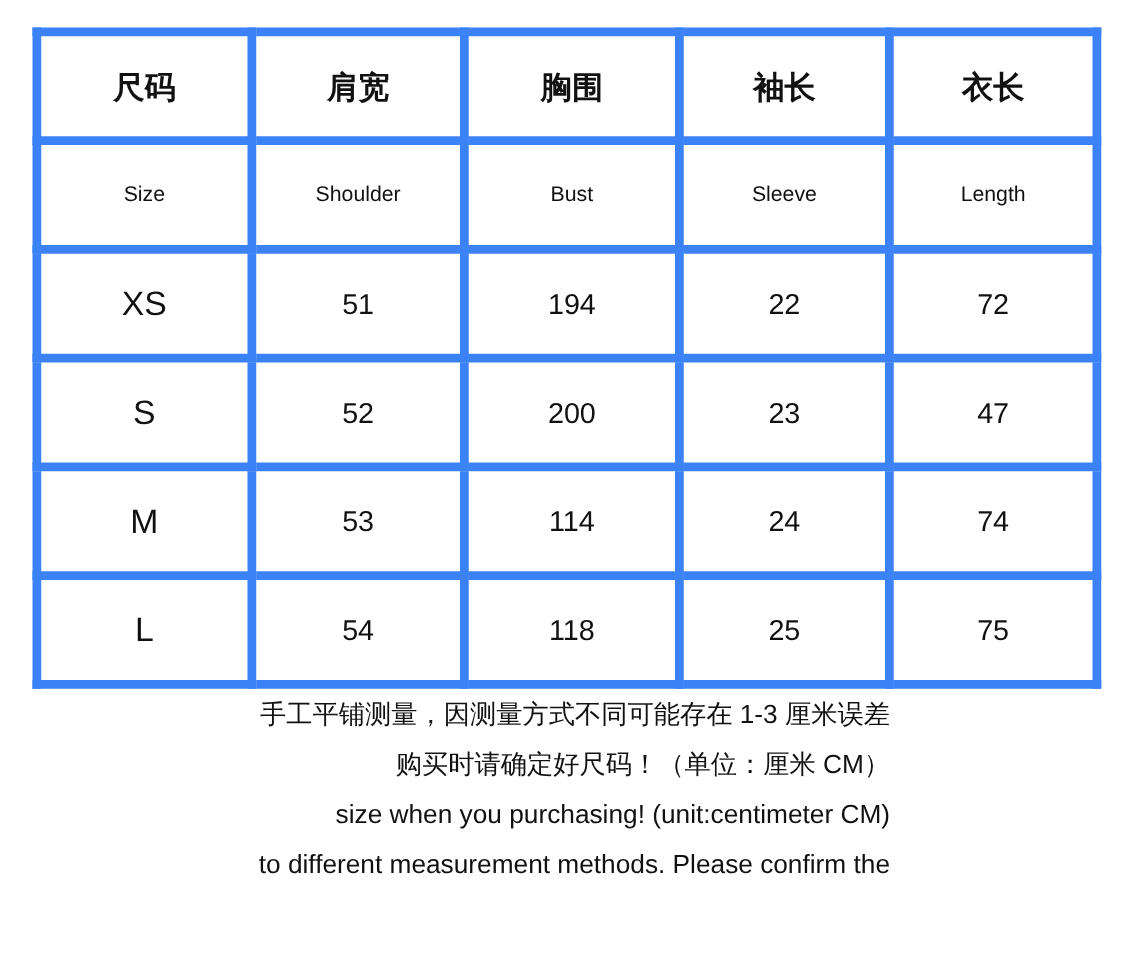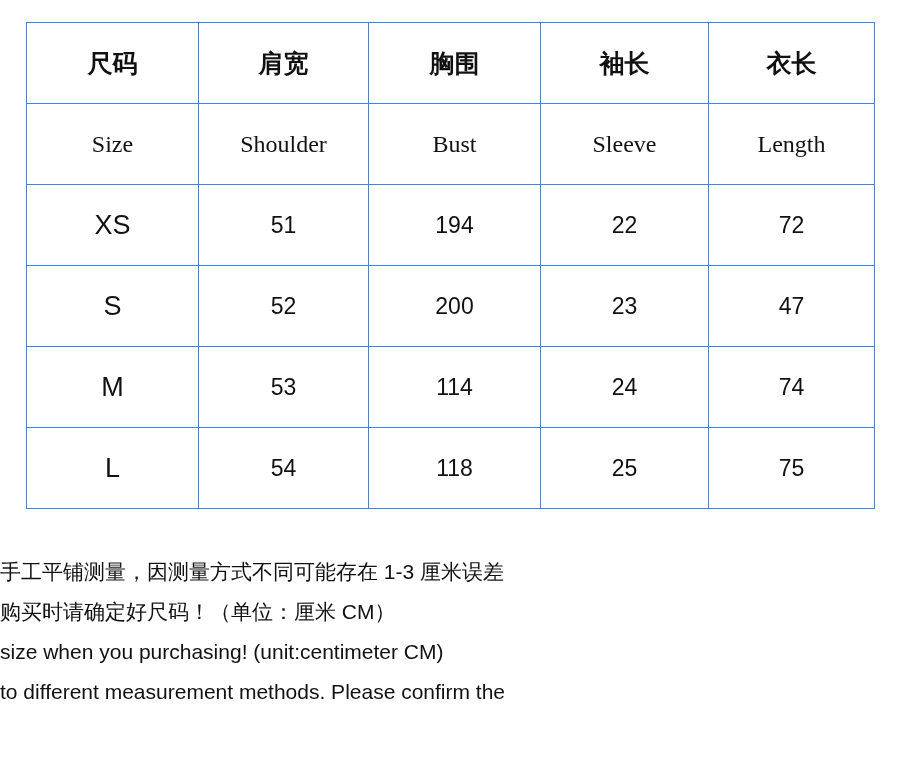--- a/index.html
+++ b/index.html
@@ -25,53 +25,52 @@
     left: 26px;
     top: 22px;
     width: 848px;
   }
   table.size-table {
     border-collapse: collapse;
     width: 848px;
     table-layout: fixed;
   }
   table.size-table td {
-    border: 1px solid #3b82f6;
+    border: 7px solid #3b82f6;
     text-align: center;
     vertical-align: middle;
     height: 80px;
     font-size: 23px;
     font-weight: 400;
     color: #111111;
     padding: 0;
   }
   table.size-table tr.header-cn td {
     font-size: 25px;
     font-weight: 700;
   }
   table.size-table tr.header-en td {
-    font-size: 24px;
+    font-size: 17px;
     font-weight: 400;
-    font-family: Liberation Serif, serif;
   }
   table.size-table tr.data-row td:first-child {
     font-size: 27px;
   }
   col.c1 { width: 172px; }
   col.c2 { width: 170px; }
   col.c3 { width: 172px; }
   col.c4 { width: 168px; }
   col.c5 { width: 166px; }
 
   .notes {
     position: absolute;
     left: 0;
     top: 552px;
     width: 712px;
-    text-align: left;
+    text-align: right;
   }
   .note-line {
     display: block;
     line-height: 40px;
     font-size: 21px;
     color: #111111;
     white-space: nowrap;
   }
   .note-line.cn {
     font-size: 21px;

